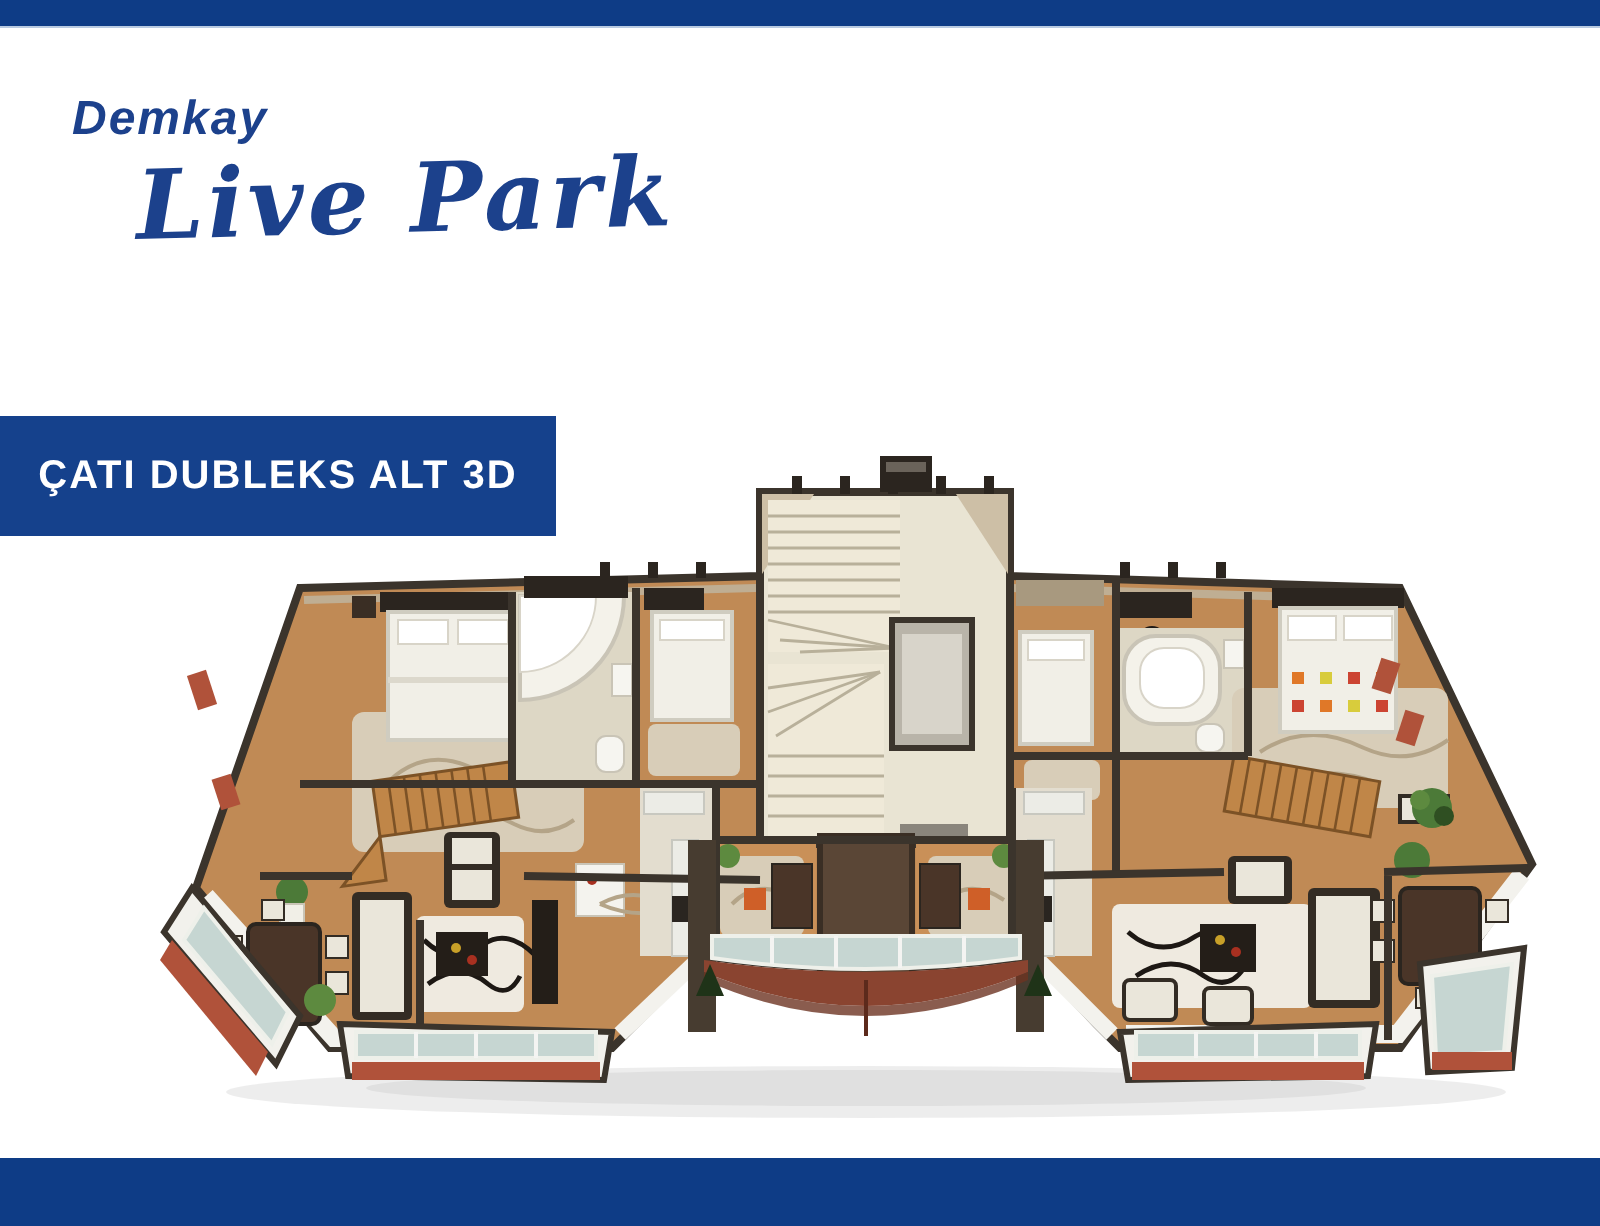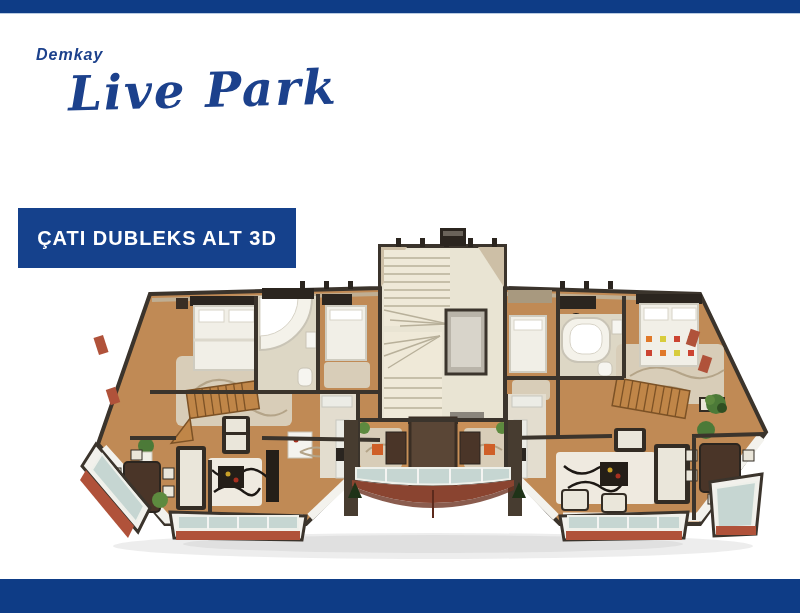--- a/index.html
+++ b/index.html
@@ -2,27 +2,27 @@
 <html><head>
 <meta charset="utf-8">
 <style>
   html,body{margin:0;padding:0;background:#ffffff;}
   .page{position:relative;width:800px;height:613px;background:#ffffff;overflow:hidden;
         font-family:"Liberation Sans",sans-serif;}
   .top-bar{position:absolute;left:0;top:0;width:800px;height:13px;background:#0e3c86;
            border-bottom:1px solid #b9cbe2;}
   .bottom-bar{position:absolute;left:0;top:579px;width:800px;height:34px;background:#0e3c86;}
   .logo{position:absolute;left:36px;top:46px;color:#1c418c;}
-  .logo-brand{font-style:italic;font-weight:800;font-size:16px;letter-spacing:1px;
+  .logo-brand{font-style:italic;font-weight:800;font-size:24px;letter-spacing:1px;
               font-family:"Liberation Sans",sans-serif;}
   .logo-name{font-family:"DejaVu Serif",serif;font-style:italic;font-weight:700;
              font-size:48px;line-height:1;margin:2px 0 0 32px;letter-spacing:2px;
              transform:rotate(-1.5deg);}
   .banner{position:absolute;left:0;top:208px;width:278px;height:60px;background:#15418c;
-          display:flex;align-items:center;justify-content:center;margin-left:18px;}
+          display:flex;align-items:center;justify-content:center;}
   .banner-label{color:#ffffff;font-weight:700;font-size:20px;letter-spacing:1px;}
   .plan-wrap{position:absolute;left:0;top:0;width:800px;height:613px;}
   svg{display:block;}
   .tread{stroke:#b8b09a;stroke-width:1.4;}
   .wtread{stroke:#7c5226;stroke-width:1.3;}
   .swirl{stroke:#b4a488;stroke-width:2;fill:none;}
   .bswirl{stroke:#1d1814;stroke-width:2.4;fill:none;}
 </style>
 </head>
 <body>

